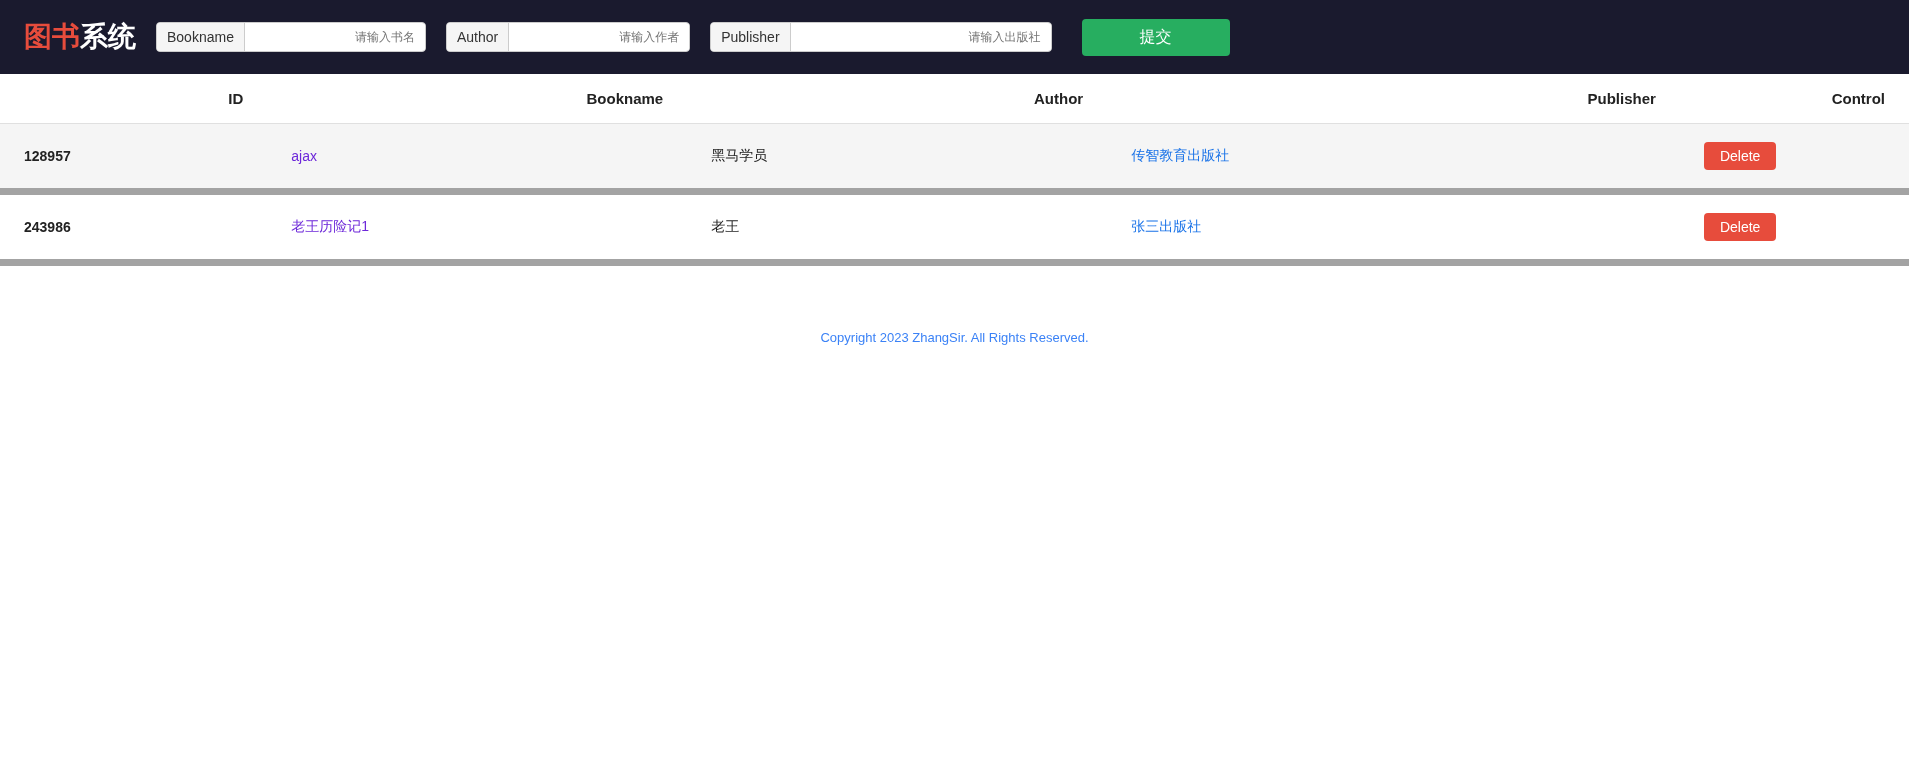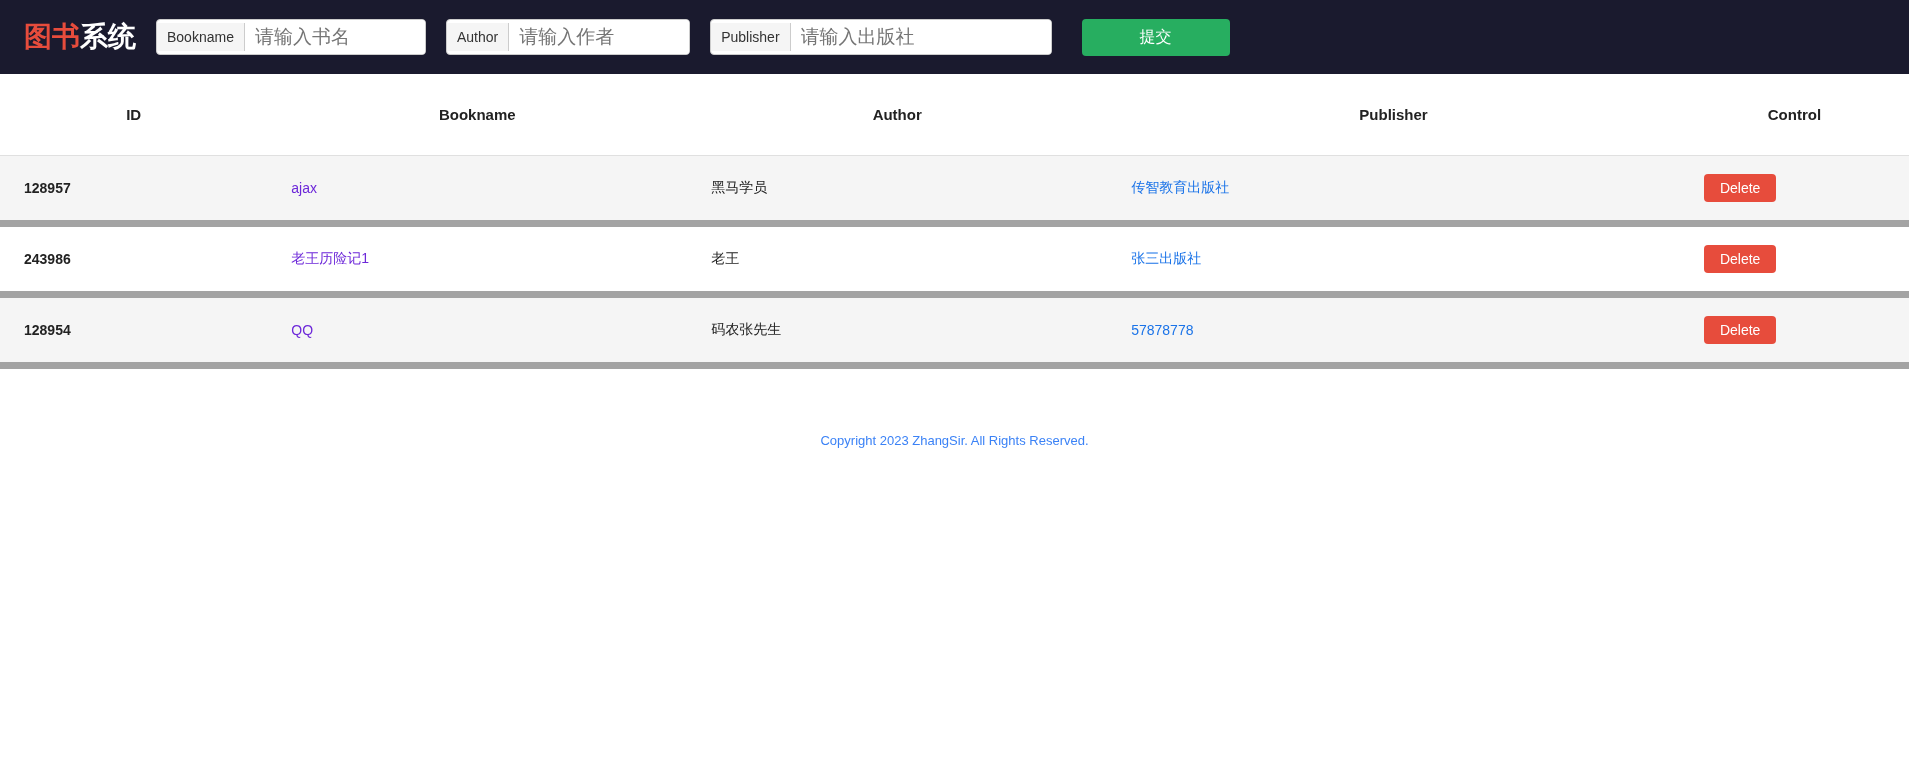--- a/index.html
+++ b/index.html
@@ -33,23 +33,24 @@
       font-size: 14px;
       color: #333;
       background: #f5f5f5;
       border-right: 1px solid #ccc;
       white-space: nowrap;
     }
     .search-group input {
       border: none;
       outline: none;
       padding: 6px 10px;
-      font-size: 19px;
+      font-size: 12px;
       color: #999;
       width: 180px;
+      text-align: right;
     }
     #submit-btn {
       background: #27ae60;
       color: #fff;
       border: none;
       padding: 8px 58px;
       font-size: 16px;
       border-radius: 4px;
       cursor: pointer;
       margin-left: 10px;
@@ -60,22 +61,22 @@
       padding: 0 0 40px 0;
     }
     table {
       width: 100%;
       border-collapse: collapse;
     }
     thead tr {
       background: #fff;
     }
     thead th {
-      text-align: center;
-      padding: 32px 24px;
+      text-align: right;
+      padding: 16px 24px;
       font-size: 15px;
       font-weight: bold;
       color: #222;
       border-bottom: 1px solid #e0e0e0;
     }
     tbody tr {
       border-bottom: 7px solid #a3a3a3;
     }
     tbody tr:nth-child(odd) {
       background: #f5f5f5;
@@ -172,26 +173,19 @@
           <td class="col-publisher publisher-col">传智教育出版社</td>
           <td class="col-control"><button class="delete-btn">Delete</button></td>
         </tr>
         <tr>
           <td class="col-id id-col">243986</td>
           <td class="col-bookname bookname-col">老王历险记1</td>
           <td class="col-author author-col">老王</td>
           <td class="col-publisher publisher-col">张三出版社</td>
           <td class="col-control"><button class="delete-btn">Delete</button></td>
         </tr>
-        <tr>
-          <td class="col-id id-col">128954</td>
-          <td class="col-bookname bookname-col">QQ</td>
-          <td class="col-author author-col">码农张先生</td>
-          <td class="col-publisher publisher-col">57878778</td>
-          <td class="col-control"><button class="delete-btn">Delete</button></td>
-        </tr>
       </tbody>
   </table>
 </div>
 
 <div id="footer">
   <span>Copyright 2023 ZhangSir. All Rights Reserved.</span>
 </div>
 
 </body></html>

